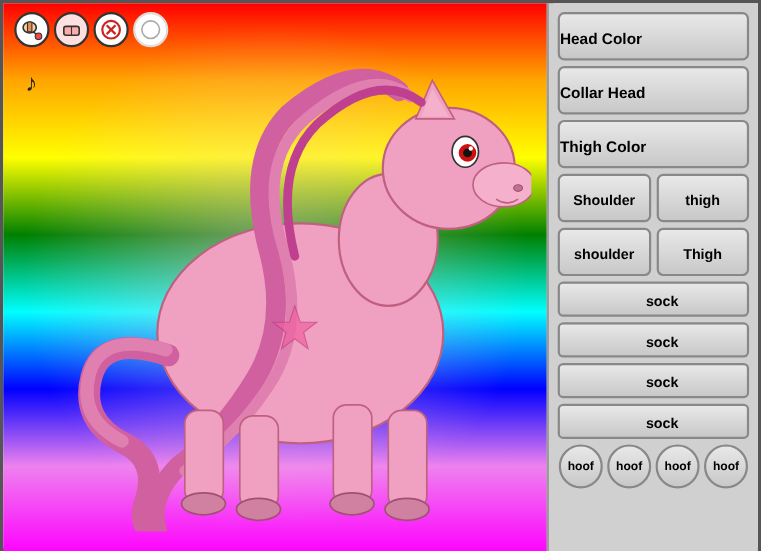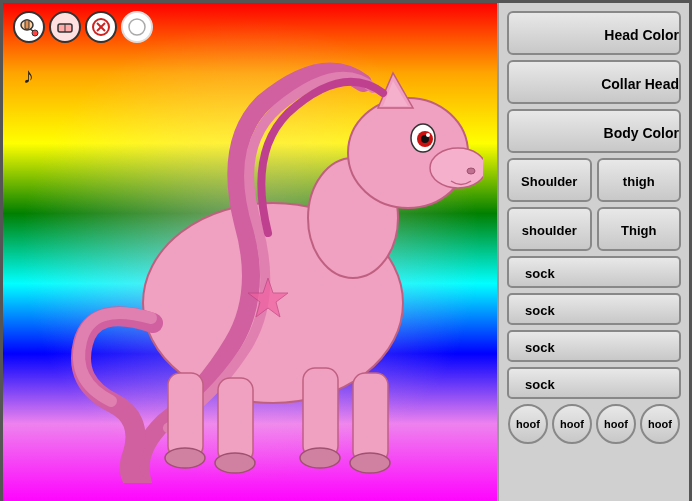--- a/index.html
+++ b/index.html
@@ -111,21 +111,21 @@
 
     .color-btn {
       width: 100%;
       height: 44px;
       background: linear-gradient(to bottom, #e8e8e8, #c8c8c8);
       border: 2px solid #888;
       border-radius: 6px;
       font-size: 14px;
       font-weight: bold;
       cursor: pointer;
-      text-align: right;
+      text-align: left;
       line-height: 44px;
     }
 
     .btn-row {
       display: flex;
       gap: 5px;
       width: 100%;
     }
 
     .color-btn-half {
@@ -143,21 +143,21 @@
 
     .sock-btn {
       width: 100%;
       height: 32px;
       background: linear-gradient(to bottom, #e8e8e8, #c8c8c8);
       border: 2px solid #888;
       border-radius: 5px;
       font-size: 13px;
       font-weight: bold;
       cursor: pointer;
-      text-align: left;
+      text-align: center;
       line-height: 32px;
       padding-left: 16px;
     }
 
     .hoof-row {
       display: flex;
       gap: 4px;
       width: 100%;
       justify-content: center;
     }
@@ -271,21 +271,21 @@
       <path d="M200,270 L205,255 L210,270 L225,270 L213,279 L217,294 L205,285 L193,294 L197,279 L185,270 Z" fill="#f060a0" stroke="#c04080" stroke-width="1" opacity="0.7"></path>
     </svg>
   </div>
 
   <div id="right-panel">
 
     <button class="color-btn">Head Color</button>
 
     <button class="color-btn">Collar Head</button>
 
-    <button class="color-btn">Body Color</button>
+    <button class="color-btn">Thigh Color</button>
 
     <div class="btn-row">
       <button class="color-btn-half">Shoulder</button>
       <button class="color-btn-half">thigh</button>
     </div>
 
     <div class="btn-row">
       <button class="color-btn-half">shoulder</button>
       <button class="color-btn-half">Thigh</button>
     </div>

